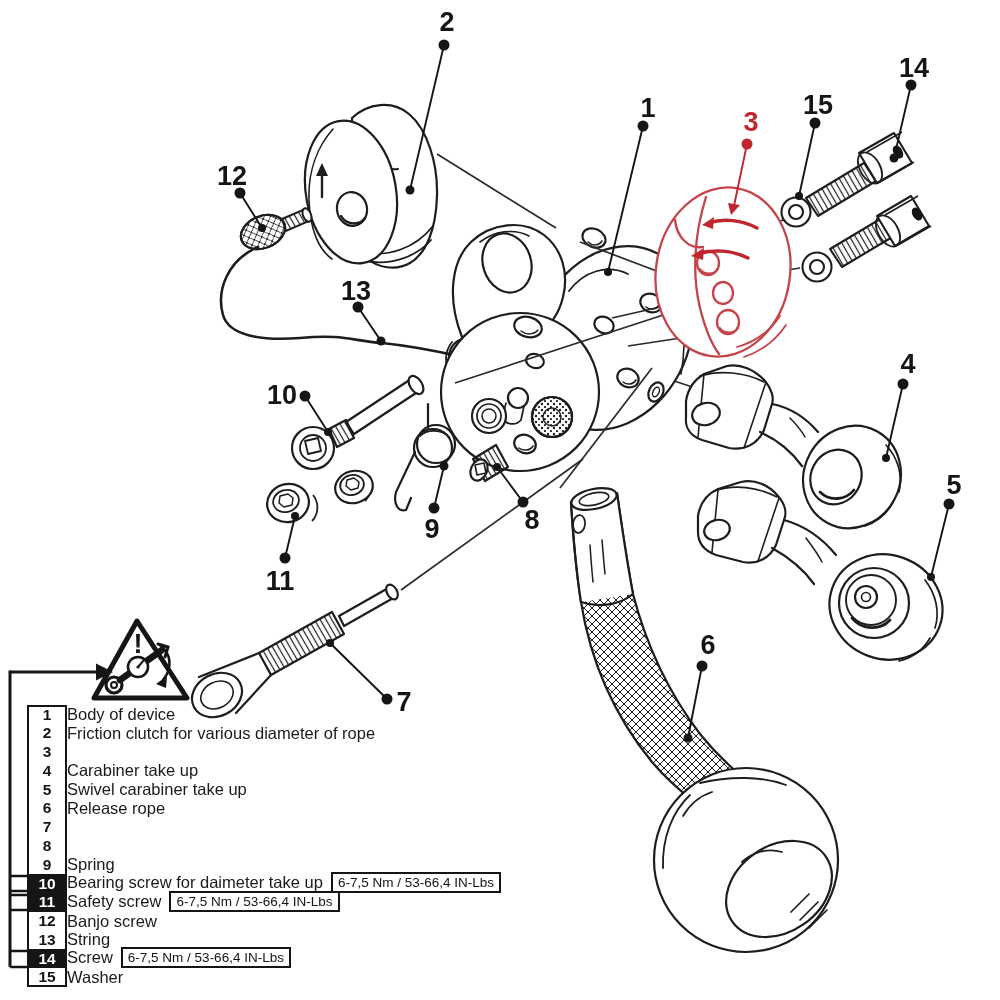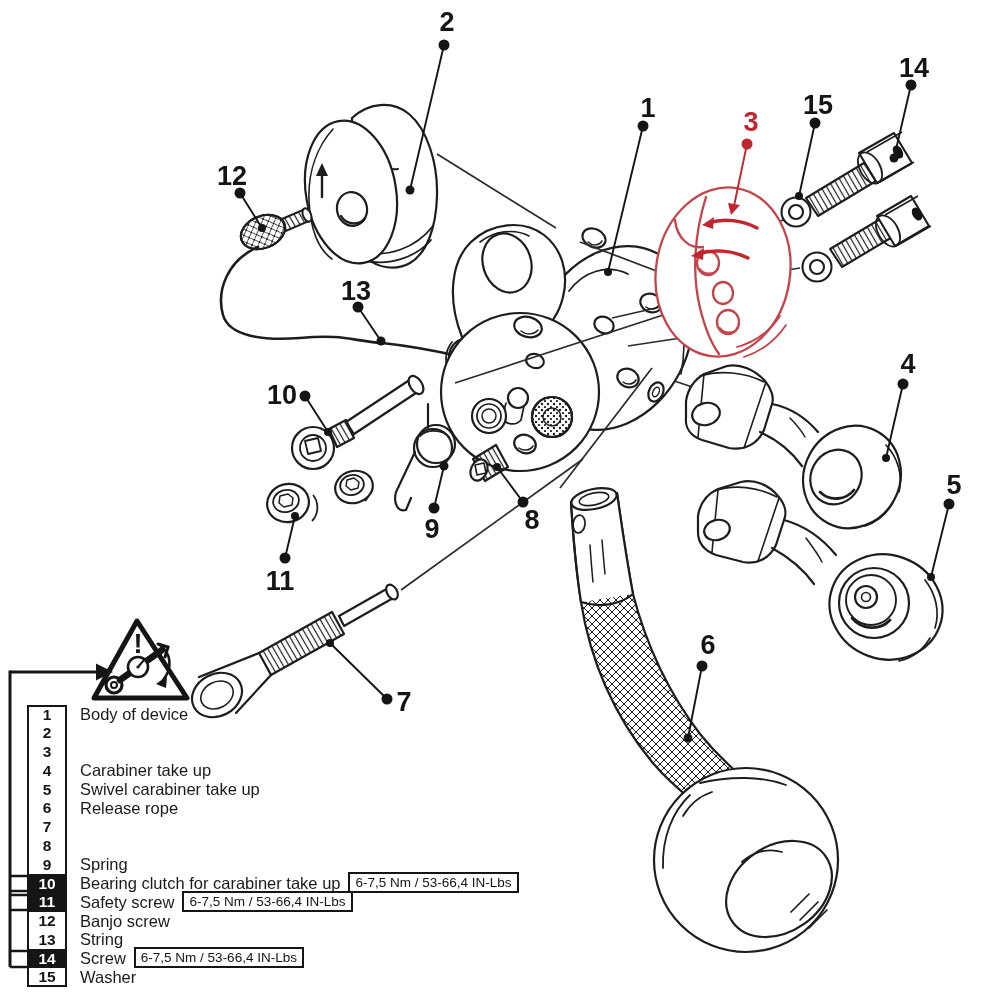--- a/index.html
+++ b/index.html
@@ -12,21 +12,21 @@
   
   .ptable{position:absolute;left:27px;top:705px;}
   .prow{display:flex;align-items:center;height:18.8px;}
   .pnum{box-sizing:border-box;width:40px;height:18.8px;flex:0 0 40px;
         border-left:2.5px solid #151515;border-right:2.5px solid #151515;
         display:flex;align-items:center;justify-content:center;
         font-size:15.5px;font-weight:bold;color:#151515;}
   .prow:first-child .pnum{border-top:2.5px solid #151515;}
   .prow:last-child .pnum{border-bottom:2.5px solid #151515;}
   .pnum.inv{background:#151515;color:#ffffff;}
-  .plabel{display:flex;align-items:center;padding-left:13px;font-size:16.5px;
+  .plabel{display:flex;align-items:flex-start;font-size:16.5px;
           color:#1a1a1a;white-space:nowrap;}
   .torque{display:inline-block;margin-left:8px;border:2px solid #151515;
           padding:0 5px;font-size:13.5px;font-weight:normal;line-height:17px;
           color:#151515;transform:translateY(-1px);}
   .torque:empty{display:none;}
 </style>
 </head>
 <body>
 
 <div id="stage">
@@ -399,20 +399,23 @@
 
   <div class="ptable">
     <div class="prow">
       <div class="pnum">1</div>
       <div class="plabel">
           <span>Body of device</span>
         </div>
     </div>
     <div class="prow">
       <div class="pnum">2</div>
+      <div class="plabel">
+          <span>Friction clutch for various diameter of rope</span>
+        </div>
     </div>
     <div class="prow">
       <div class="pnum">3</div>
     </div>
     <div class="prow">
       <div class="pnum">4</div>
       <div class="plabel">
           <span>Carabiner take up</span>
         </div>
     </div>
@@ -436,21 +439,21 @@
     </div>
     <div class="prow">
       <div class="pnum">9</div>
       <div class="plabel">
           <span>Spring</span>
         </div>
     </div>
     <div class="prow">
       <div class="pnum inv">10</div>
       <div class="plabel">
-          <span>Bearing clutch for carabiner take up</span>
+          <span>Bearing screw for daimeter take up</span>
           <span class="torque">6-7,5 Nm / 53-66,4 IN-Lbs</span>
         </div>
     </div>
     <div class="prow">
       <div class="pnum inv">11</div>
       <div class="plabel">
           <span>Safety screw</span>
           <span class="torque">6-7,5 Nm / 53-66,4 IN-Lbs</span>
         </div>
     </div>

